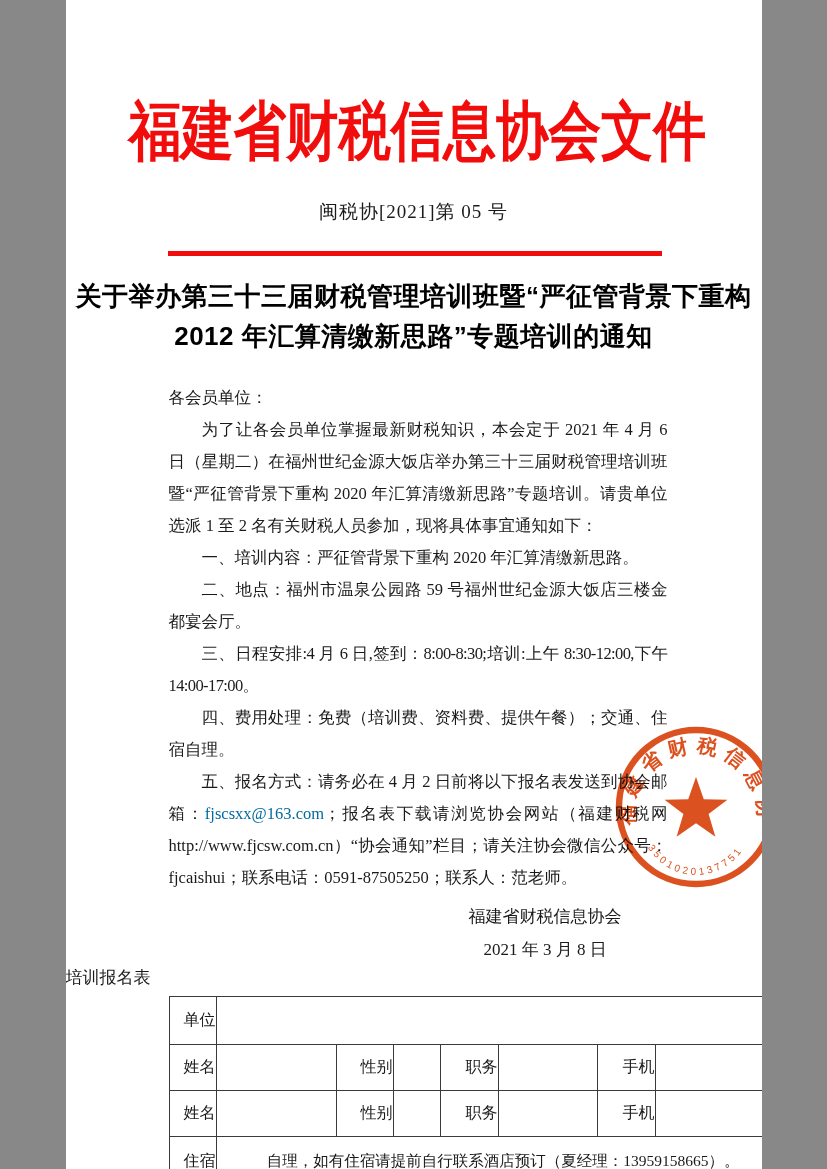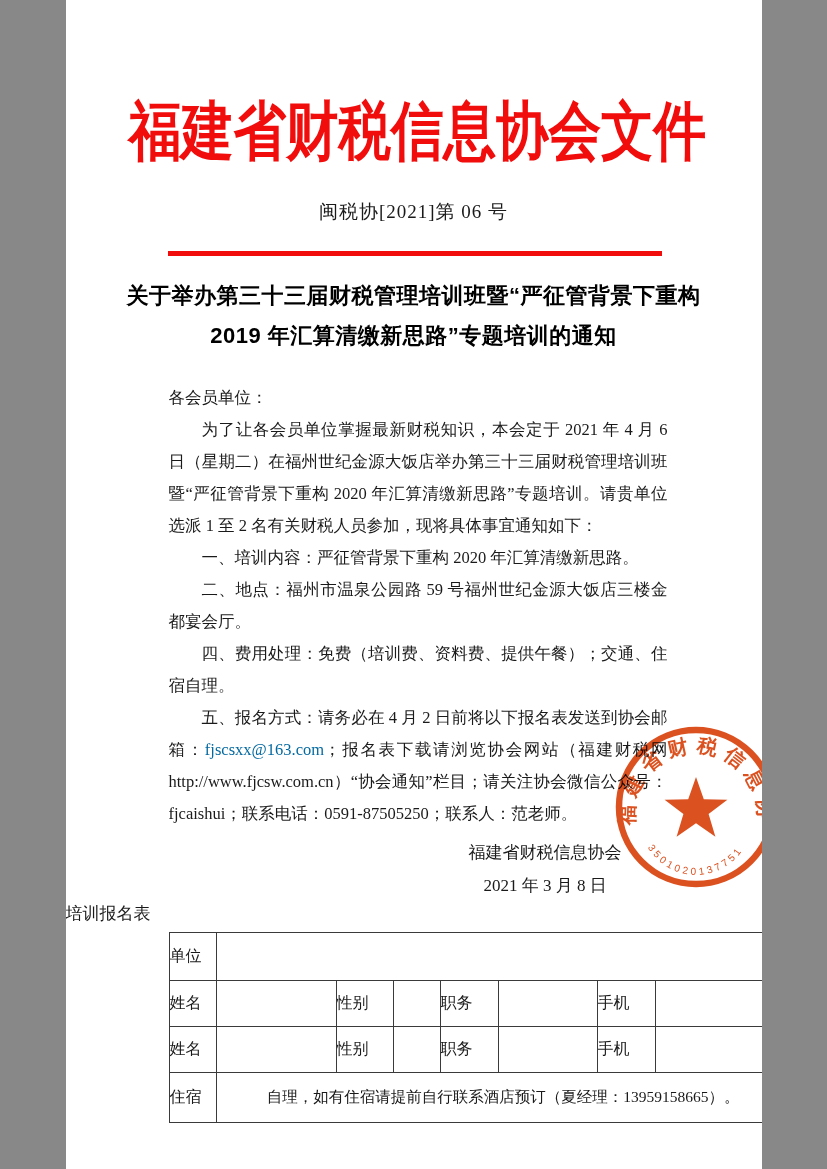--- a/index.html
+++ b/index.html
@@ -12,66 +12,67 @@
     margin-top:98px;text-align:center;color:#f20d0d;
     font-family:"Liberation Sans","DejaVu Sans",sans-serif;font-weight:bold;
     font-size:64px;line-height:1.05;white-space:nowrap;
     transform:scaleX(0.82);transform-origin:center;
   }
   .doc-no{margin-top:34px;text-align:center;font-size:19px;letter-spacing:1px;}
   .red-rule{margin:26px 100px 0 102px;height:5px;background:#f20d0d;}
   .doc-title{
     margin-top:20px;text-align:center;
     font-family:"Liberation Sans","DejaVu Sans",sans-serif;font-weight:bold;
-    font-size:22px;line-height:40px;letter-spacing:0.5px;color:#000;
+    font-size:26px;line-height:40px;letter-spacing:0.5px;color:#000;
   }
   .content{margin:26px 94px 0 103px;font-size:16.5px;line-height:32px;}
   .content p{margin:0;text-align:justify;}
   .content p.indent{text-indent:2em;}
   .content p.tight{letter-spacing:-0.6px;}
   .email{color:#0369a1;text-decoration:none;cursor:pointer;}
   
   .sig{margin:6px 140px 0 0;text-align:right;font-size:17px;line-height:33px;}
   .sig .sig-date{text-align:center;display:inline-block;min-width:153px;}
   
   .table-caption{font-size:17px;}
   table.reg{
     border-collapse:collapse;margin:7px auto 0 103px;width:607px;table-layout:fixed;
     font-size:16px;
   }
-  table.reg td{border:1.5px solid #3a3a3a;text-align:left;padding:0;overflow:hidden;}
+  table.reg td{border:1.5px solid #3a3a3a;text-align:right;padding:0;overflow:hidden;}
   table.reg td.note-cell{text-align:center;padding-left:14px;font-size:15.5px;}
   tr.r-unit{height:48px;} tr.r-name{height:46px;} tr.r-lodge{height:50px;}
   .footnote{margin:10px 94px 0 119px;font-size:16px;}
   
   .seal{position:absolute;left:545px;top:722px;width:170px;height:170px;
         mix-blend-mode:multiply;opacity:0.93;pointer-events:none;}
   .seal text{font-family:"Liberation Sans","DejaVu Sans",sans-serif;}
 </style>
 </head>
 <body>
 
 <div class="page">
 
   <div class="red-head">福建省财税信息协会文件</div>
 
-  <div class="doc-no">闽税协[2021]第 06 号</div>
+  <div class="doc-no">闽税协[2021]第 05 号</div>
 
   <div class="red-rule"></div>
 
   <div class="doc-title">
     <div>关于举办第三十三届财税管理培训班暨“严征管背景下重构</div>
-    <div>2019 年汇算清缴新思路”专题培训的通知</div>
+    <div>2012 年汇算清缴新思路”专题培训的通知</div>
   </div>
 
   <div class="content">
     <p>各会员单位：</p>
     <p class="indent">为了让各会员单位掌握最新财税知识，本会定于 2021 年 4 月 6 日（星期二）在福州世纪金源大饭店举办第三十三届财税管理培训班暨“严征管背景下重构 2020 年汇算清缴新思路”专题培训。请贵单位选派 1 至 2 名有关财税人员参加，现将具体事宜通知如下：</p>
     <p class="indent">一、培训内容：严征管背景下重构 2020 年汇算清缴新思路。</p>
     <p class="indent">二、地点：福州市温泉公园路 59 号福州世纪金源大饭店三楼金都宴会厅。</p>
+    <p class="indent tight">三、日程安排:4 月 6 日,签到：8:00-8:30;培训:上午 8:30-12:00,下午 14:00-17:00。</p>
     <p class="indent">四、费用处理：免费（培训费、资料费、提供午餐）；交通、住宿自理。</p>
     <p class="indent">
       <span>五、报名方式：请务必在 4 月 2 日前将以下报名表发送到协会邮箱：</span><a class="email">fjscsxx@163.com</a><span>；报名表下载请浏览协会网站（福建财税网 http://www.fjcsw.com.cn）“协会通知”栏目；请关注协会微信公众号：fjcaishui；联系电话：0591-87505250；联系人：范老师。</span>
     </p>
   </div>
 
   <div class="sig">
     <div>福建省财税信息协会</div>
     <div class="sig-date">2021 年 3 月 8 日</div>
   </div>

